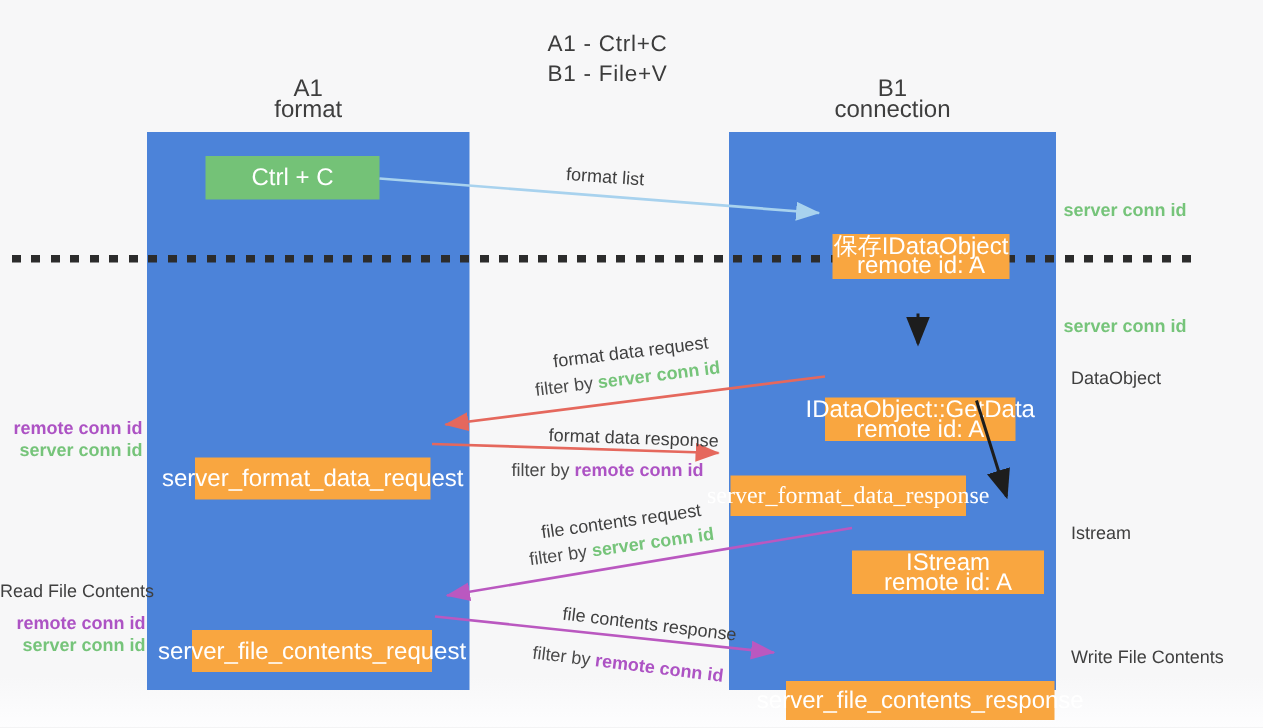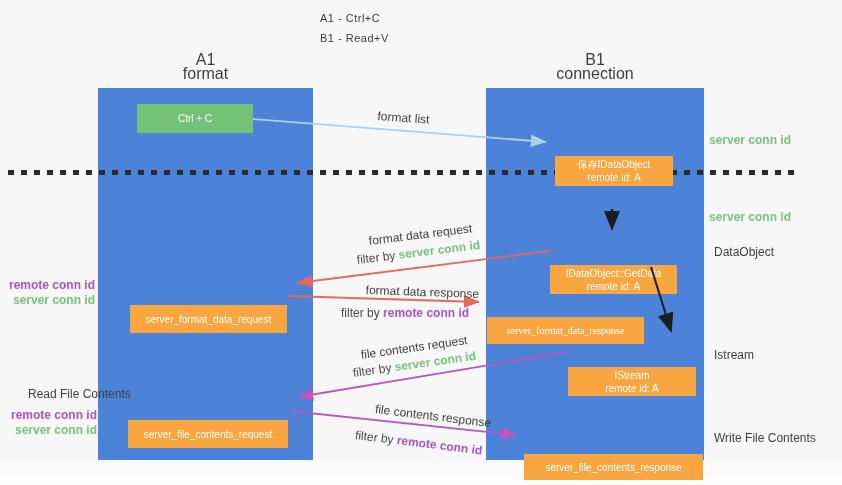--- a/index.html
+++ b/index.html
@@ -3,57 +3,57 @@
 <meta charset="utf-8">
 <style>
   html,body{margin:0;padding:0;}
   body{font-family:"Liberation Sans",sans-serif;background:#e9e9ea;}
   #canvas{
     position:relative;width:842px;height:485px;overflow:hidden;
     background:linear-gradient(#f7f7f8 0%,#f7f7f8 93%,#fdfdfe 100%);
   }
   .abs{position:absolute;}
   .title{
-    left:320px;top:8px;width:170px;text-align:left;
-    font-size:11px;line-height:20px;color:#3c3c3c;letter-spacing:.5px;
+    left:320px;top:20px;width:170px;text-align:center;
+    font-size:15px;line-height:20px;color:#3c3c3c;letter-spacing:.5px;
   }
   .lifeline-header{
     top:53px;text-align:center;font-size:16px;line-height:14px;color:#3e3e3e;
   }
   .lifeline{
     top:88px;height:372px;background:#4c83d9;z-index:1;
   }
   .separator{
     left:8px;top:170px;width:789px;height:5px;z-index:2;
     background:repeating-linear-gradient(90deg,#2c2c2c 0 6px,transparent 6px 13px);
   }
   .node{
     z-index:3;display:flex;flex-direction:column;justify-content:center;align-items:center;
-    color:#fff;font-size:10px;line-height:13px;text-align:center;box-sizing:border-box;
+    color:#fff;font-size:16px;line-height:13px;text-align:center;box-sizing:border-box;
   }
   .green{background:#74c277;}
   .orange{background:#f9a640;margin-top:28px;}
   #arrow-layer{position:absolute;left:0;top:0;z-index:4;pointer-events:none;}
   .arrow-label{z-index:5;font-size:12px;color:#3f3f3f;white-space:nowrap;transform-origin:left top;}
   .filter-label{z-index:5;font-size:12px;color:#4a4a4a;white-space:nowrap;transform-origin:left top;}
   .key-green{color:#76c47a;font-weight:bold;}
   .key-purple{color:#ad53c4;font-weight:bold;}
   .side-label{z-index:5;font-size:12px;color:#3f3f3f;white-space:nowrap;}
   .side-green{color:#76c47a;font-weight:bold;}
   .side-purple{color:#ad53c4;font-weight:bold;}
   .left-block{text-align:right;font-size:12px;line-height:15px;font-weight:bold;z-index:5;}
 </style>
 </head>
 <body>
 
 <div id="canvas">
 
   <div class="abs title">
     <div>A1 - Ctrl+C</div>
-    <div>B1 - Read+V</div>
+    <div>B1 - File+V</div>
   </div>
 
   <div class="abs lifeline-header" style="left:98px;width:215px;">
     <div>A1</div>
     <div>format</div>
   </div>
   <div class="abs lifeline-header" style="left:486px;width:218px;">
     <div>B1</div>
     <div>connection</div>
   </div>
@@ -153,20 +153,20 @@
   <div class="abs side-label side-green" style="left:709px;top:210px;">server conn id</div>
   <div class="abs side-label" style="left:714px;top:245px;">DataObject</div>
   <div class="abs side-label" style="left:714px;top:348px;">Istream</div>
   <div class="abs side-label" style="left:714px;top:431px;">Write File Contents</div>
 
   <div class="abs left-block" style="left:0px;top:278px;width:95px;">
     <div class="side-purple">remote conn id</div>
     <div class="side-green">server conn id</div>
   </div>
 
-  <div class="abs side-label" style="left:0px;top:387px;width:100px;text-align:right;padding-left:28px;">Read File Contents</div>
+  <div class="abs side-label" style="left:0px;top:387px;width:100px;text-align:right;">Read File Contents</div>
 
   <div class="abs left-block" style="left:0px;top:408px;width:97px;">
     <div class="side-purple">remote conn id</div>
     <div class="side-green">server conn id</div>
   </div>
 
 </div>
 
 </body></html>

